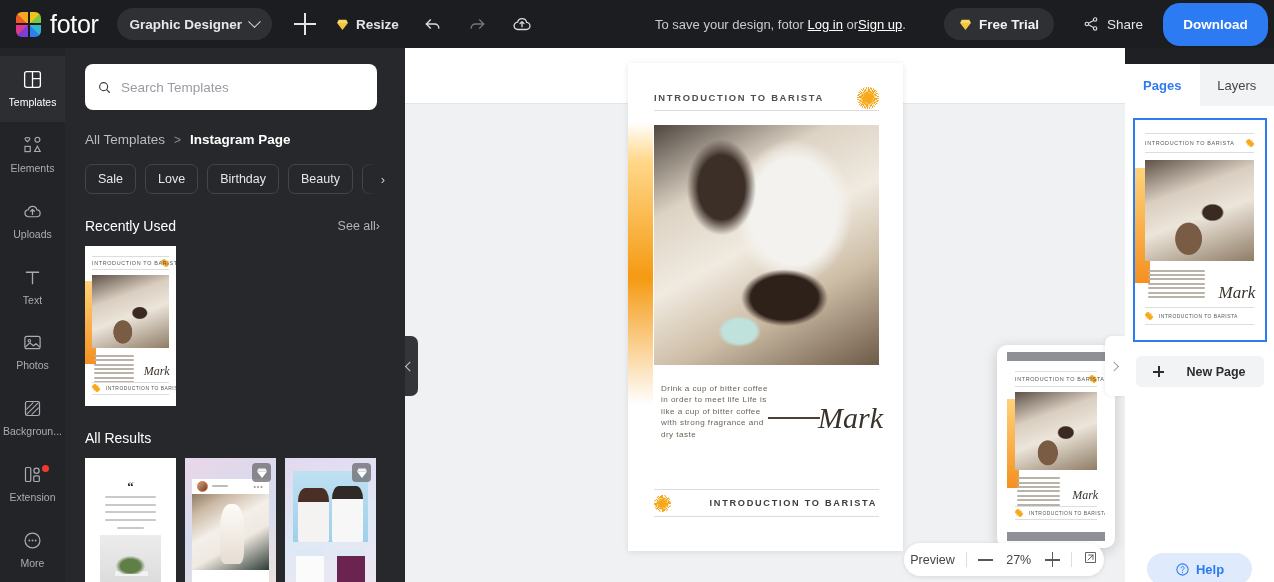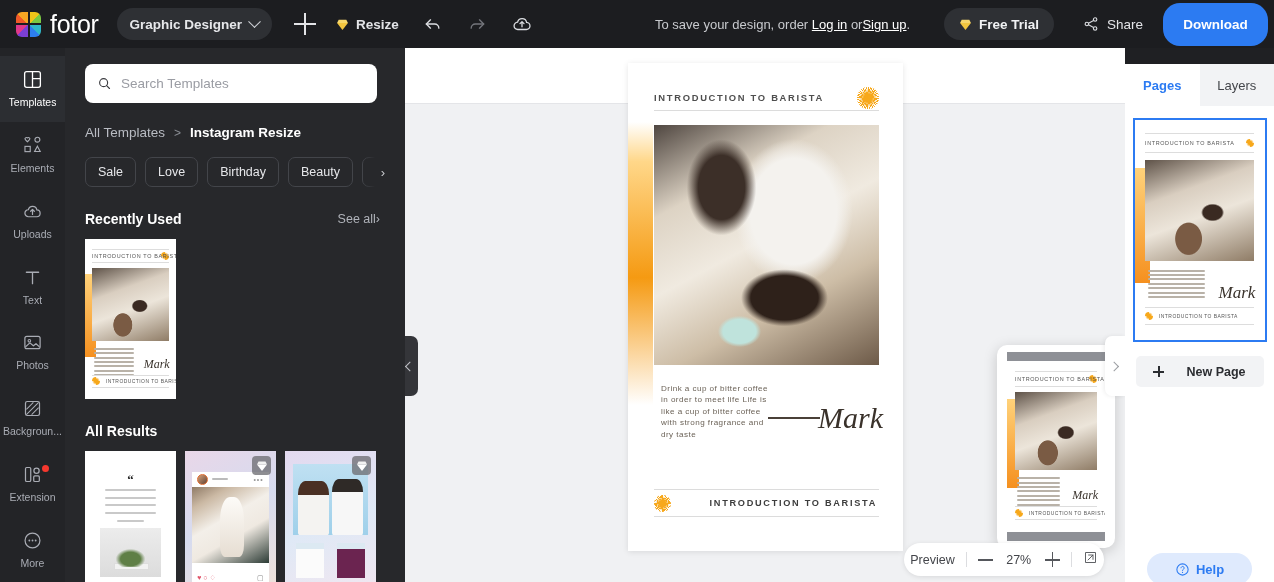--- a/index.html
+++ b/index.html
@@ -81,21 +81,21 @@
   .rail-item.active .rail-label { color:#fff; }
   .rail-dot { position:absolute; top:14px; right:16px; width:7px; height:7px;
     border-radius:50%; background:#f5382e; }
 
   
   .panel {
     position:absolute; top:48px; left:65px; width:340px; height:534px;
     background:#27282b; padding:16px 20px 0 20px; overflow:hidden;
   }
   .search-box {
-    width:292px; height:39px; background:#fff; border-radius:8px; display:flex;
+    width:292px; height:46px; background:#fff; border-radius:8px; display:flex;
     align-items:center; padding:0 12px; gap:9px;
   }
   .search-box input {
     border:0; outline:0; font-size:13.5px; color:#333; width:240px;
     font-family:"Liberation Sans", sans-serif; background:transparent;
   }
   .search-box input::placeholder { color:#9a9ca3; }
   .crumbs { display:flex; align-items:center; gap:9px; margin-top:22px; font-size:13.5px; }
   .crumb-link { color:#b9bcc3; cursor:pointer; }
   .crumb-sep { color:#8a8d94; font-size:12px; }
@@ -107,21 +107,21 @@
     white-space:nowrap; flex:none;
   }
   .chips-arrow {
     position:absolute; right:0; top:0; height:30px; width:22px;
     background:linear-gradient(90deg, rgba(39,40,43,0) 0%, #27282b 55%);
     display:flex; align-items:center; justify-content:flex-end; cursor:pointer; color:#c8cace;
     font-size:13px;
   }
   .sec-head { display:flex; align-items:center; justify-content:space-between;
     margin-top:24px; width:295px; }
-  .sec-title { color:#fff; font-size:14px; font-weight:700;text-align:right; }
+  .sec-title { color:#fff; font-size:14px; font-weight:400;text-align:right; }
   .see-all { color:#b0b3ba; font-size:12.5px; cursor:pointer; display:flex; align-items:center; gap:0; }
   .thumb-row { display:flex; gap:9px; margin-top:12px; }
 
   
   .tcard { width:91px; height:160px; background:#fff; position:relative; overflow:hidden;
     cursor:pointer; flex:none; }
   .tcard.tall { height:148px; }
   .badge-dia { position:absolute; top:5px; right:5px; width:19px; height:19px; border-radius:4px;
     background:rgba(110,110,115,.78); display:flex; align-items:center; justify-content:center; }
 
@@ -347,21 +347,21 @@
       </svg>
     </div>
     <div class="cloud tb-icon">
       <svg width="22" height="22" viewBox="0 0 24 24" fill="none">
         <path d="M7.5 18a4 4 0 01-.3-8A5 5 0 0117 10.2 3.6 3.6 0 0116.6 18H7.5z" stroke="#dcdee2" stroke-width="1.4"></path>
         <path d="M12 15V9.4M12 9.4l-2.2 2.2M12 9.4l2.2 2.2" stroke="#dcdee2" stroke-width="1.4" stroke-linecap="round"></path>
       </svg>
     </div>
 
     <div class="save-note">
-      <span>To save your design, order</span>
+      <span>To save your design, fotor</span>
       <a>Log in</a>
       <span>or</span><a>Sign up</a><span>.</span>
     </div>
 
     <div class="free-trial">
       <svg class="diamond" viewBox="0 0 24 24">
         <path d="M2 9h20l-10 13z" fill="#f3c63f"></path>
           <path d="M5 3h14l3 6H2z" fill="#f7d76b"></path>
       </svg>
       <span>Free Trial</span>
@@ -461,21 +461,21 @@
       <svg width="15" height="15" viewBox="0 0 24 24" fill="none">
         <circle cx="10.6" cy="10.6" r="6.4" stroke="#3b3c40" stroke-width="1.8"></circle>
         <path d="M15.4 15.4L20 20" stroke="#3b3c40" stroke-width="1.8" stroke-linecap="round"></path>
       </svg>
       <input type="text" placeholder="Search Templates" style="">
     </div>
 
     <div class="crumbs">
       <span class="crumb-link">All Templates</span>
       <span class="crumb-sep">&gt;</span>
-      <span class="crumb-cur">Instagram Resize</span>
+      <span class="crumb-cur">Instagram Page</span>
     </div>
 
     <div class="chips">
       <div class="chip">Sale</div>
       <div class="chip">Love</div>
       <div class="chip">Birthday</div>
       <div class="chip">Beauty</div>
       <div class="chip">Fashion</div>
       <div class="chips-arrow">›</div>
     </div>

